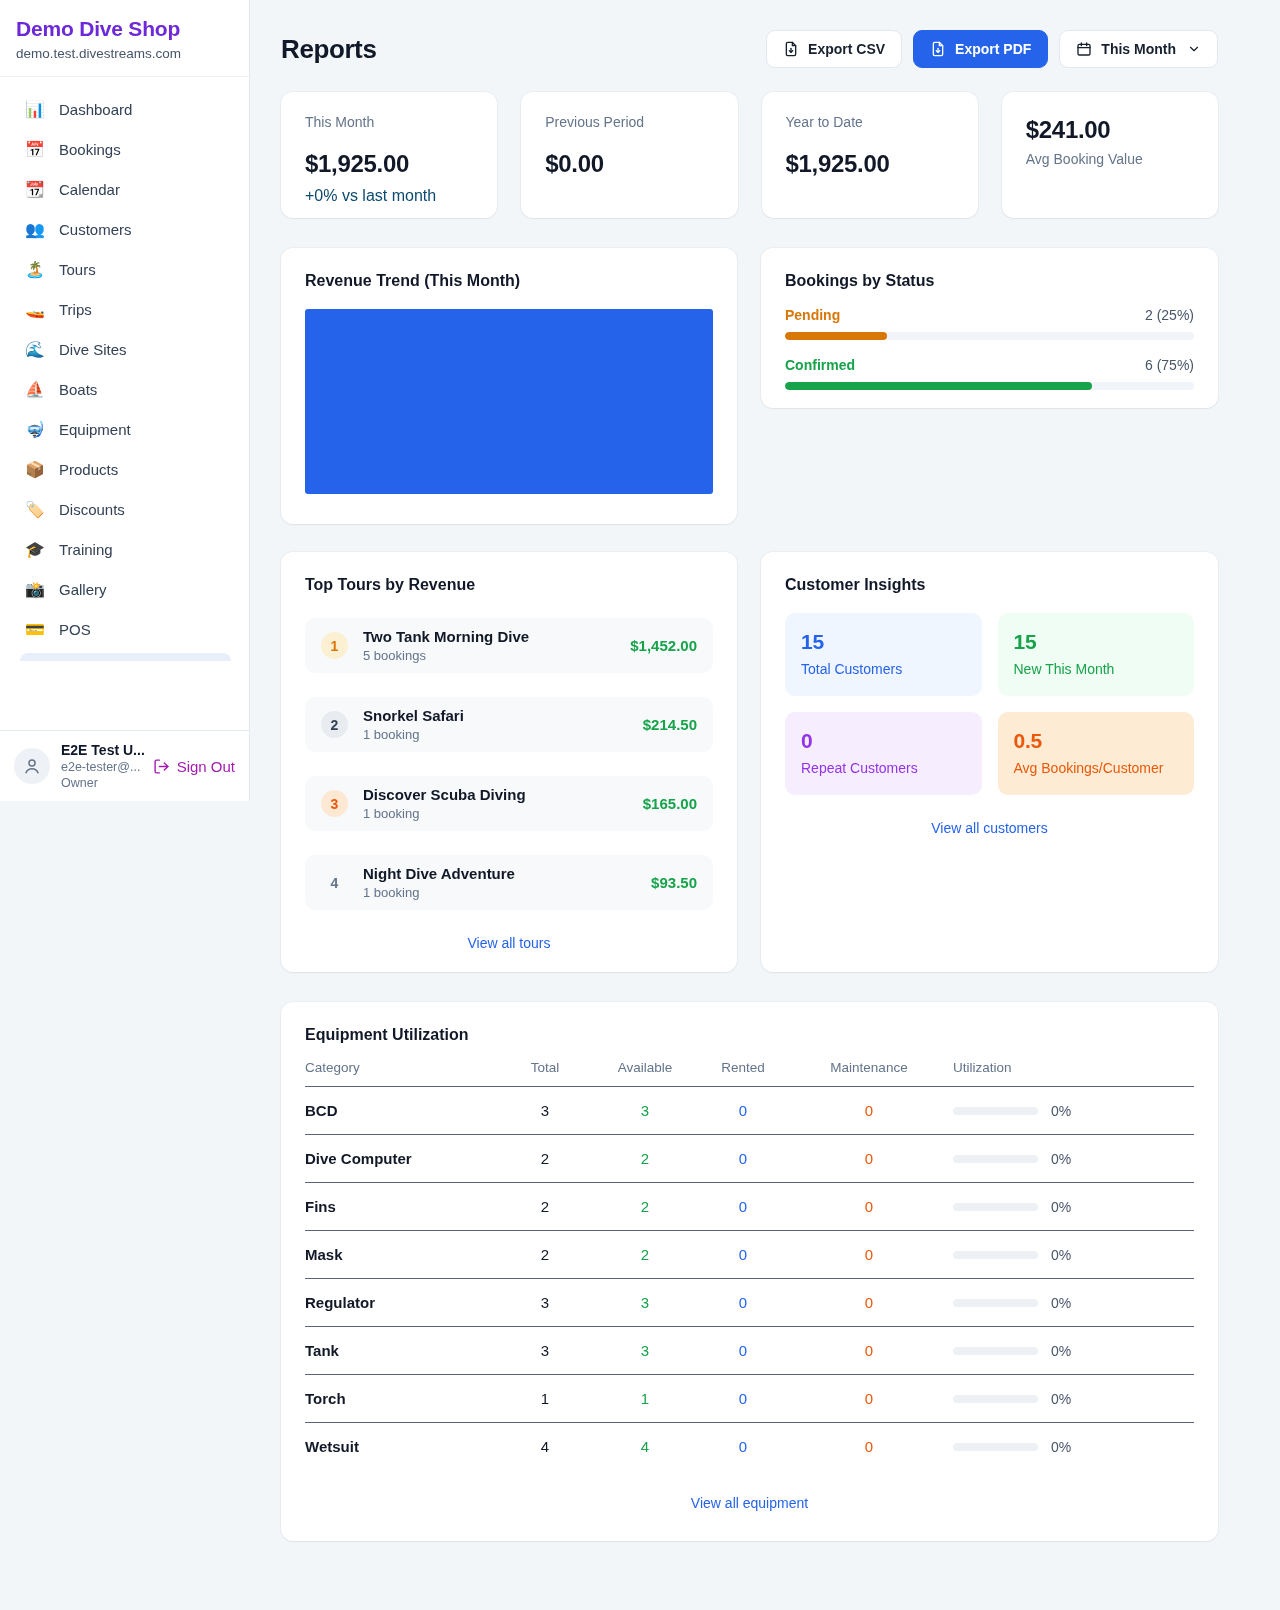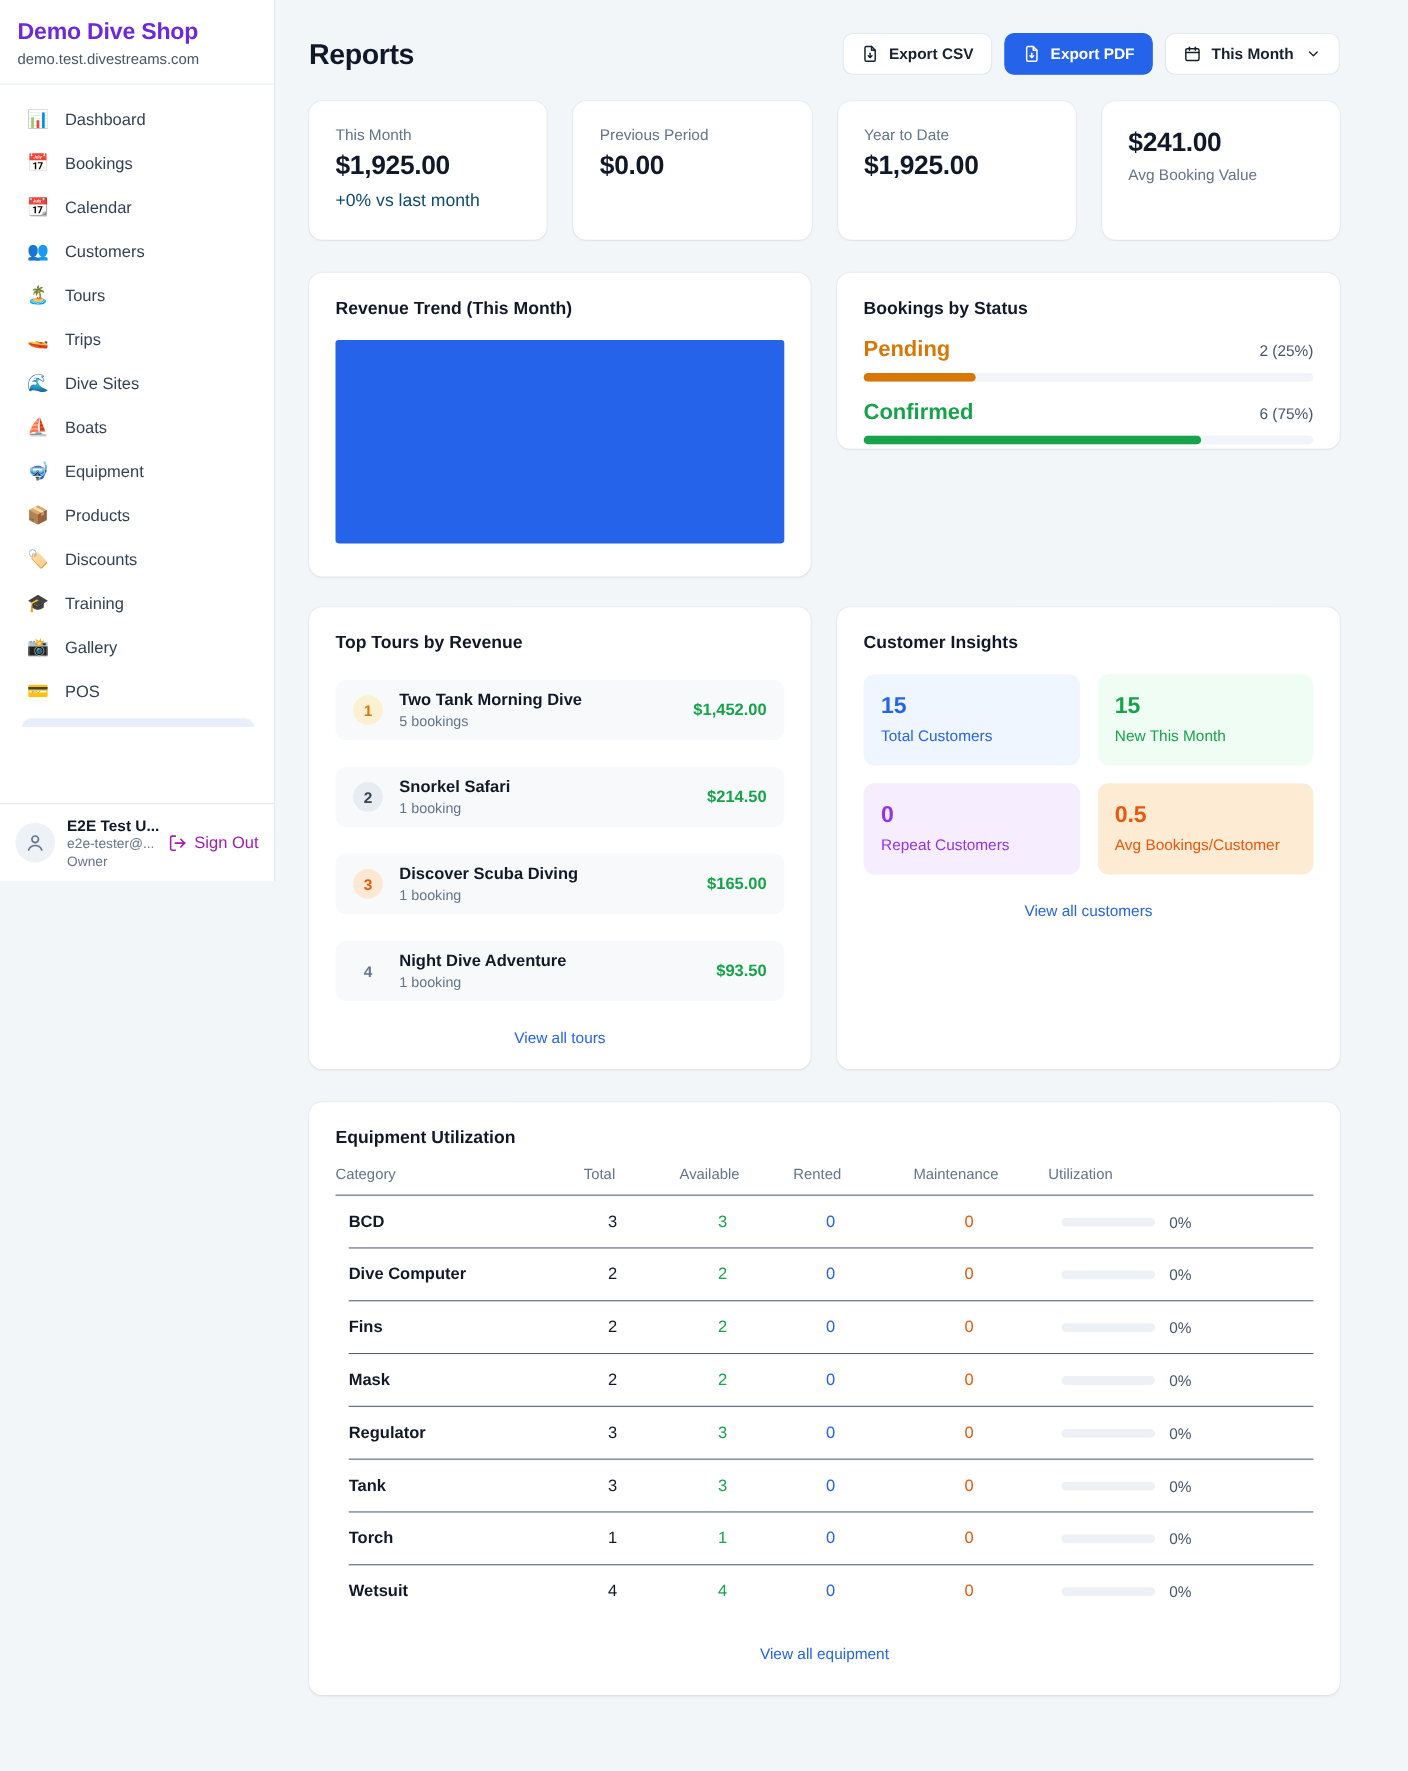--- a/index.html
+++ b/index.html
@@ -62,33 +62,33 @@
   .card {
     background:#fff; border-radius:12px; padding:24px;
     box-shadow:0 1px 2px rgba(15,23,42,.05), 0 0 0 1px rgba(15,23,42,.03);
   }
   .card-title { font-size:16px; font-weight:bold; color:#111827; }
 
   
   .stats-row { display:grid; grid-template-columns:repeat(4,1fr); gap:24px; margin-bottom:30px; }
   .stat-card { height:126px; padding:22px 24px; }
   .stat-label { color:#64748b; font-size:14px; }
-  .stat-value { color:#111827; font-size:24px; font-weight:bold; margin-top:7px; letter-spacing:-0.3px; }
+  .stat-value { color:#111827; font-size:24px; font-weight:bold; margin-top:20px; letter-spacing:-0.3px; }
   .stat-delta { color:#0c4a6e; font-size:16px; margin-top:9px; }
   .stat-card.value-first .stat-value { margin-top:2px; }
   .stat-card.value-first .stat-label { margin-top:7px; }
 
   
   .row2 { display:grid; grid-template-columns:456px 457px; gap:24px; align-items:start; margin-bottom:28px; }
   .revenue-card { height:276px; }
   .chart-block { margin-top:19px; height:185px; border-radius:3px; }
   .status-card { height:160px; }
   .status-row { margin-top:17px; }
   .status-head { display:flex; justify-content:space-between; align-items:center; }
-  .status-label { font-size:20px; font-weight:bold; }
+  .status-label { font-size:14px; font-weight:bold; }
   .status-count { font-size:14px; color:#475569; }
   .bar-track { margin-top:9px; height:8px; border-radius:5px; background:#f1f5f9; overflow:hidden; }
   .bar-fill { height:100%; border-radius:5px; }
 
   
   .row3 { display:grid; grid-template-columns:456px 457px; gap:24px; margin-bottom:30px; }
   .tall-card { height:420px; }
   .tour-row {
     display:flex; align-items:center; gap:15px;
     background:#f7f9fb; border-radius:10px; padding:10px 16px;
@@ -111,21 +111,21 @@
 
   .tiles { display:grid; grid-template-columns:1fr 1fr; gap:16px; margin-top:19px; }
   .tile { border-radius:10px; padding:17px 16px; height:83px; }
   .tile-value { font-size:21px; font-weight:bold; letter-spacing:-0.2px; }
   .tile-label { font-size:14px; margin-top:7px; }
 
   
   .equip-card { padding:24px 24px 30px; }
   .equip-grid { display:grid; grid-template-columns:190px 100px 100px 96px 156px 1fr; align-items:center; }
   .equip-head { color:#64748b; font-size:13.5px; padding:16px 0 11px; border-bottom:1px solid #56637a; }
-  .equip-row { font-size:15px; padding:15px 0; border-bottom:1px solid #56637a;margin-left:12px; }
+  .equip-row { font-size:15px; padding:15px 0; border-bottom:1px solid #56637a; }
   .equip-row:last-of-type { border-bottom:none; }
   .c-cat { font-weight:bold; color:#111827; }
   .c-num { text-align:center; }
   .c-total { color:#111827; }
   .c-avail { color:#16a34a; }
   .c-rent { color:#2563eb; }
   .c-maint { color:#ea580c; }
   .util-cell { display:flex; align-items:center; gap:13px; padding-left:6px; }
   .util-track { width:85px; height:8px; border-radius:5px; background:#edf1f5; overflow:hidden; }
   .util-fill { height:100%; border-radius:5px; background:#2563eb; }

